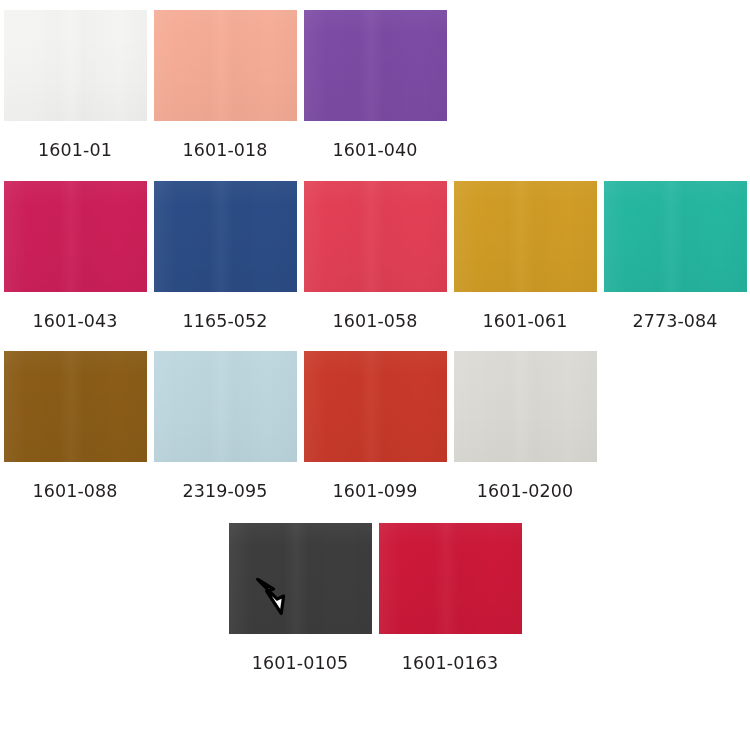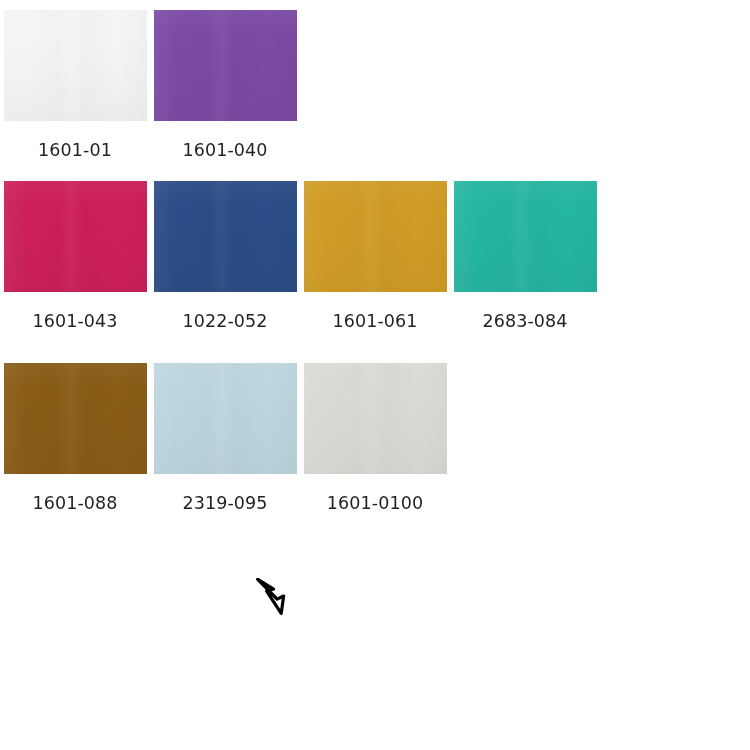--- a/index.html
+++ b/index.html
@@ -66,22 +66,22 @@
   }
   .swatch-label {
     margin-top: 21px;
     font-size: 17.5px;
     color: #231f20;
     letter-spacing: 0.1px;
     white-space: nowrap;
     line-height: 1;
   }
   .row-gap-1 { margin-top: 10px; }
-  .row-gap-2 { margin-top: 21px; }
-  .row-gap-3 { margin-top: 33px; }
+  .row-gap-2 { margin-top: 21px; justify-content: flex-end; }
+  .row-gap-3 { margin-top: 21px; }
   .row-gap-4 { margin-top: 22px; }
 
   
   .cursor-layer {
     position: absolute;
     left: 0;
     top: 0;
     width: 750px;
     height: 750px;
     pointer-events: none;
@@ -96,59 +96,81 @@
 <body>
 
 <div id="swatch-chart">
 
   <div class="swatch-row row-gap-1">
     <div class="swatch-cell">
       <div class="swatch-chip" style="background-color:#f4f4f2;"></div>
       <div class="swatch-label">1601-01</div>
     </div>
     <div class="swatch-cell">
+      <div class="swatch-chip" style="background-color:#f5ac96;"></div>
+      <div class="swatch-label">1601-018</div>
+    </div>
+    <div class="swatch-cell">
       <div class="swatch-chip" style="background-color:#7c4ba4;"></div>
       <div class="swatch-label">1601-040</div>
     </div>
   </div>
 
   <div class="swatch-row row-gap-2">
     <div class="swatch-cell">
       <div class="swatch-chip" style="background-color:#cc1f59;"></div>
       <div class="swatch-label">1601-043</div>
     </div>
     <div class="swatch-cell">
       <div class="swatch-chip" style="background-color:#2b4c86;"></div>
-      <div class="swatch-label">1022-052</div>
+      <div class="swatch-label">1165-052</div>
+    </div>
+    <div class="swatch-cell">
+      <div class="swatch-chip" style="background-color:#e23f55;"></div>
+      <div class="swatch-label">1601-058</div>
     </div>
     <div class="swatch-cell">
       <div class="swatch-chip" style="background-color:#d09c25;"></div>
       <div class="swatch-label">1601-061</div>
     </div>
     <div class="swatch-cell">
       <div class="swatch-chip" style="background-color:#25b6a0;"></div>
-      <div class="swatch-label">2683-084</div>
+      <div class="swatch-label">2773-084</div>
     </div>
   </div>
 
   <div class="swatch-row row-gap-3">
     <div class="swatch-cell">
       <div class="swatch-chip" style="background-color:#8a5c17;"></div>
       <div class="swatch-label">1601-088</div>
     </div>
     <div class="swatch-cell">
       <div class="swatch-chip" style="background-color:#bdd6de;"></div>
       <div class="swatch-label">2319-095</div>
     </div>
     <div class="swatch-cell">
+      <div class="swatch-chip" style="background-color:#c8392a;"></div>
+      <div class="swatch-label">1601-099</div>
+    </div>
+    <div class="swatch-cell">
       <div class="swatch-chip" style="background-color:#dbdad4;"></div>
-      <div class="swatch-label">1601-0100</div>
+      <div class="swatch-label">1601-0200</div>
     </div>
   </div>
 
+  <div class="swatch-row row-centered row-gap-4">
+    <div class="swatch-cell">
+      <div class="swatch-chip" style="background-color:#3d3d3d;"></div>
+      <div class="swatch-label">1601-0105</div>
+    </div>
+    <div class="swatch-cell">
+      <div class="swatch-chip" style="background-color:#cc1839;"></div>
+      <div class="swatch-label">1601-0163</div>
+    </div>
+  </div>
 
   <div class="cursor-layer">
     <div class="cursor-pointer" id="mouse-cursor" style="left: 252px; top: 568px;">
       <svg width="42" height="46" viewBox="0 0 42 46" xmlns="http://www.w3.org/2000/svg">
         <path d="M3.5 3.0 L20.5 10.5 L14.0 13.5 L31.5 33.5 L31.5 16.0 L25.5 20.0 Z" fill="#ffffff" stroke="#000000" stroke-width="3.2" stroke-linejoin="round" stroke-linecap="round" transform="rotate(8 17 18)"></path>
       </svg>
     </div>
   </div>
 
 </div>

